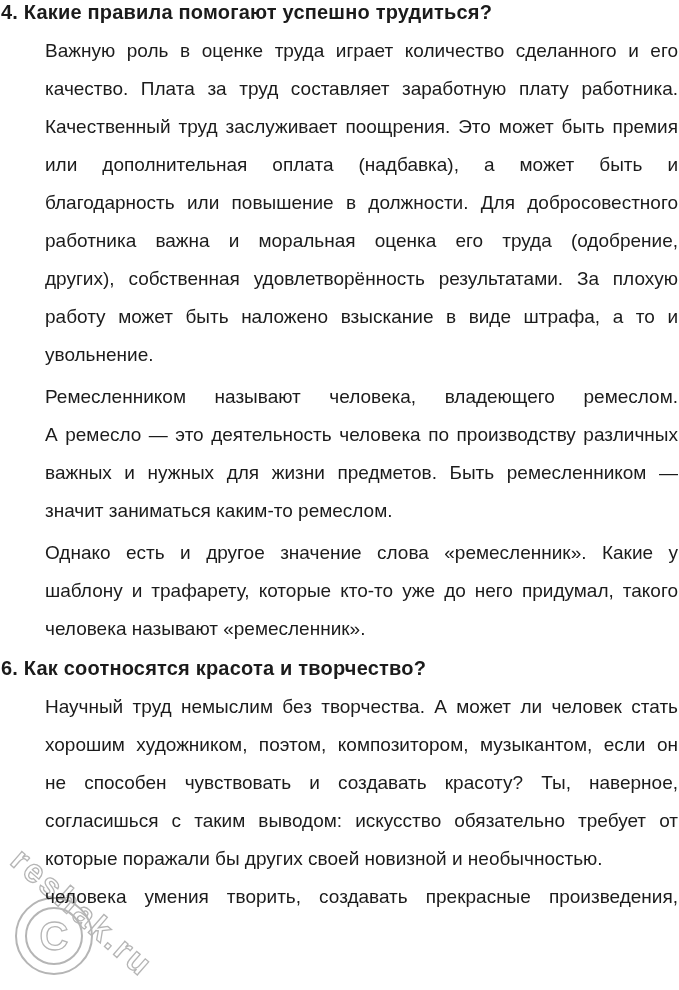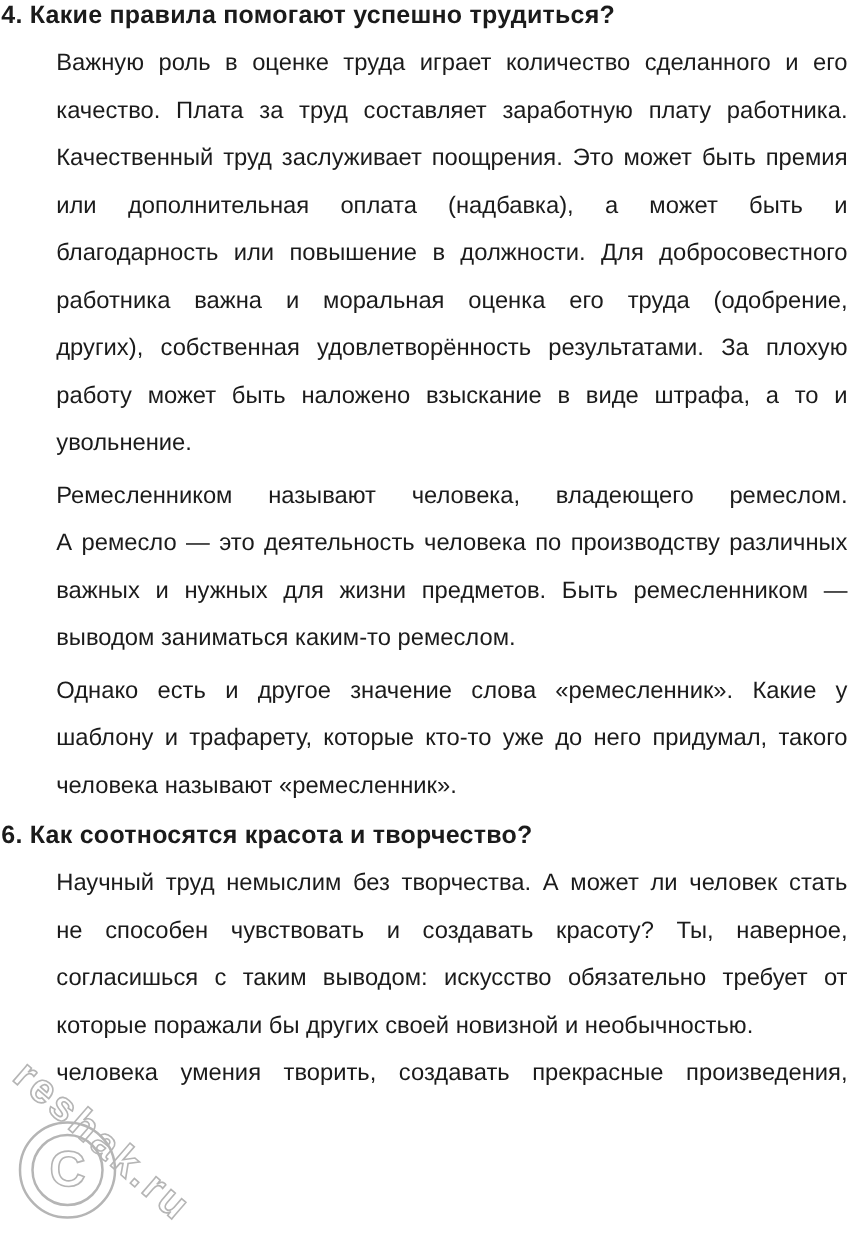--- a/index.html
+++ b/index.html
@@ -118,33 +118,34 @@
       <div class="line">работу может быть наложено взыскание в виде штрафа, а то и</div>
       <div class="line last">увольнение.</div>
     </div>
   </section>
 
   <section>
     <div class="para">
       <div class="line">Ремесленником называют человека, владеющего ремеслом.</div>
       <div class="line">А ремесло — это деятельность человека по производству различных</div>
       <div class="line">важных и нужных для жизни предметов. Быть ремесленником —</div>
-      <div class="line last">выводом заниматься каким-то ремеслом.</div>
+      <div class="line last">значит заниматься каким-то ремеслом.</div>
     </div>
     <div class="para">
       <div class="line">Однако есть и другое значение слова «ремесленник». Какие у</div>
       <div class="line">шаблону и трафарету, которые кто-то уже до него придумал, такого</div>
       <div class="line last">человека называют «ремесленник».</div>
     </div>
   </section>
 
   <section>
     <h2 class="q">6. Как соотносятся красота и творчество?</h2>
     <div class="para">
       <div class="line">Научный труд немыслим без творчества. А может ли человек стать</div>
+      <div class="line">хорошим художником, поэтом, композитором, музыкантом, если он</div>
       <div class="line">не способен чувствовать и создавать красоту? Ты, наверное,</div>
       <div class="line">согласишься с таким выводом: искусство обязательно требует от</div>
       <div class="line last">которые поражали бы других своей новизной и необычностью.</div>
       <div class="line">человека умения творить, создавать прекрасные произведения,</div>
     </div>
   </section>
 
 </main>
 
 </body></html>

